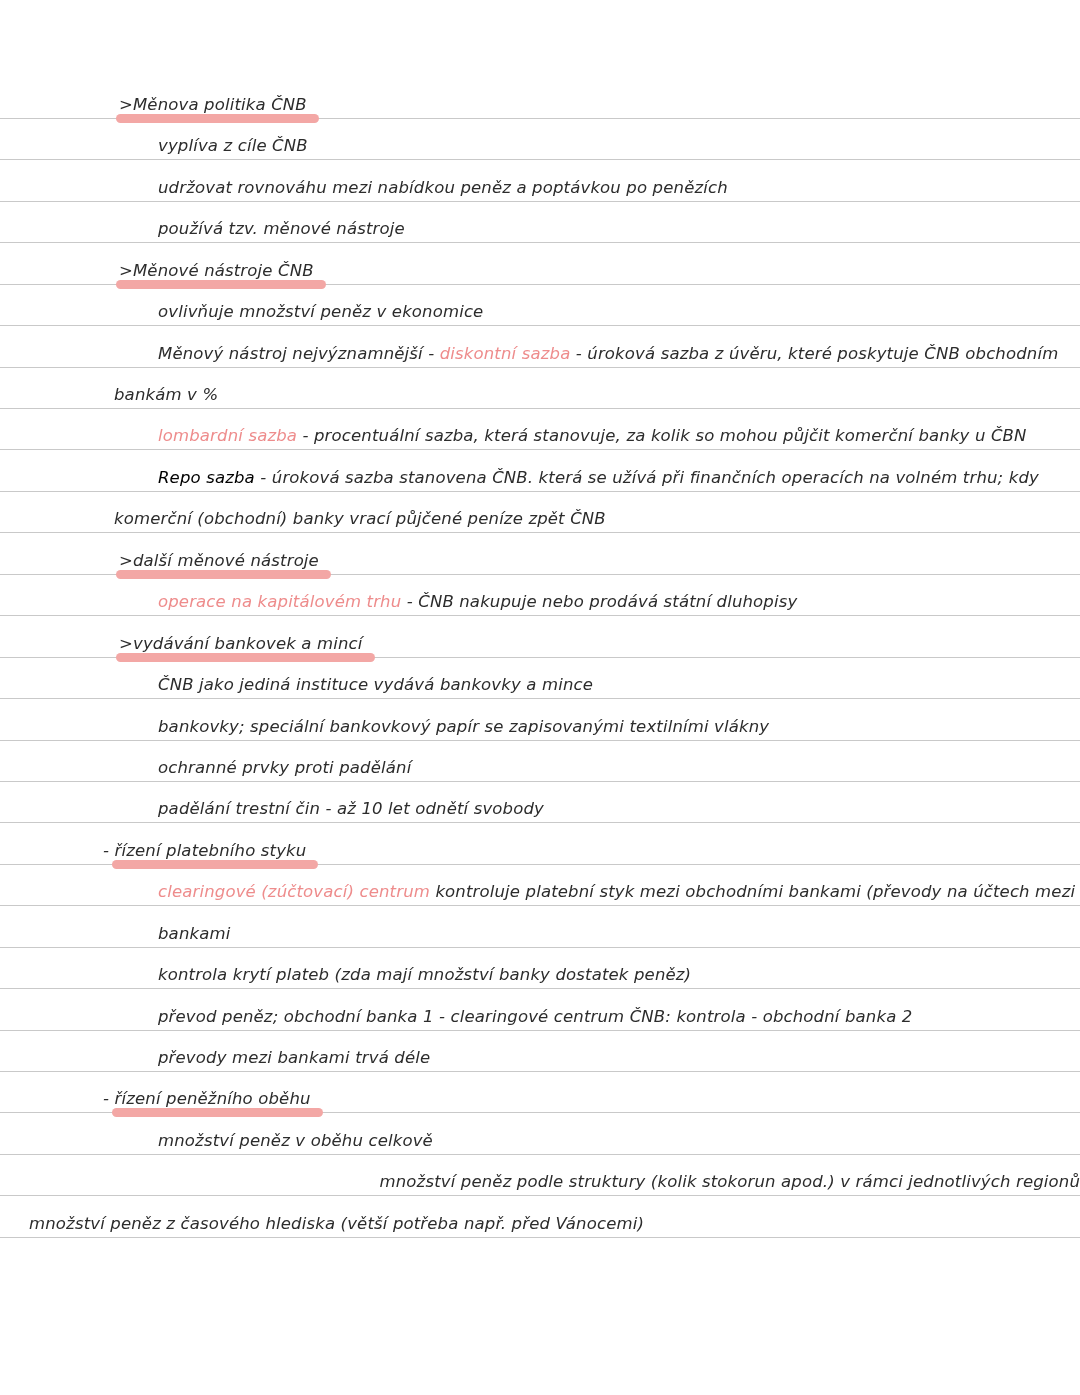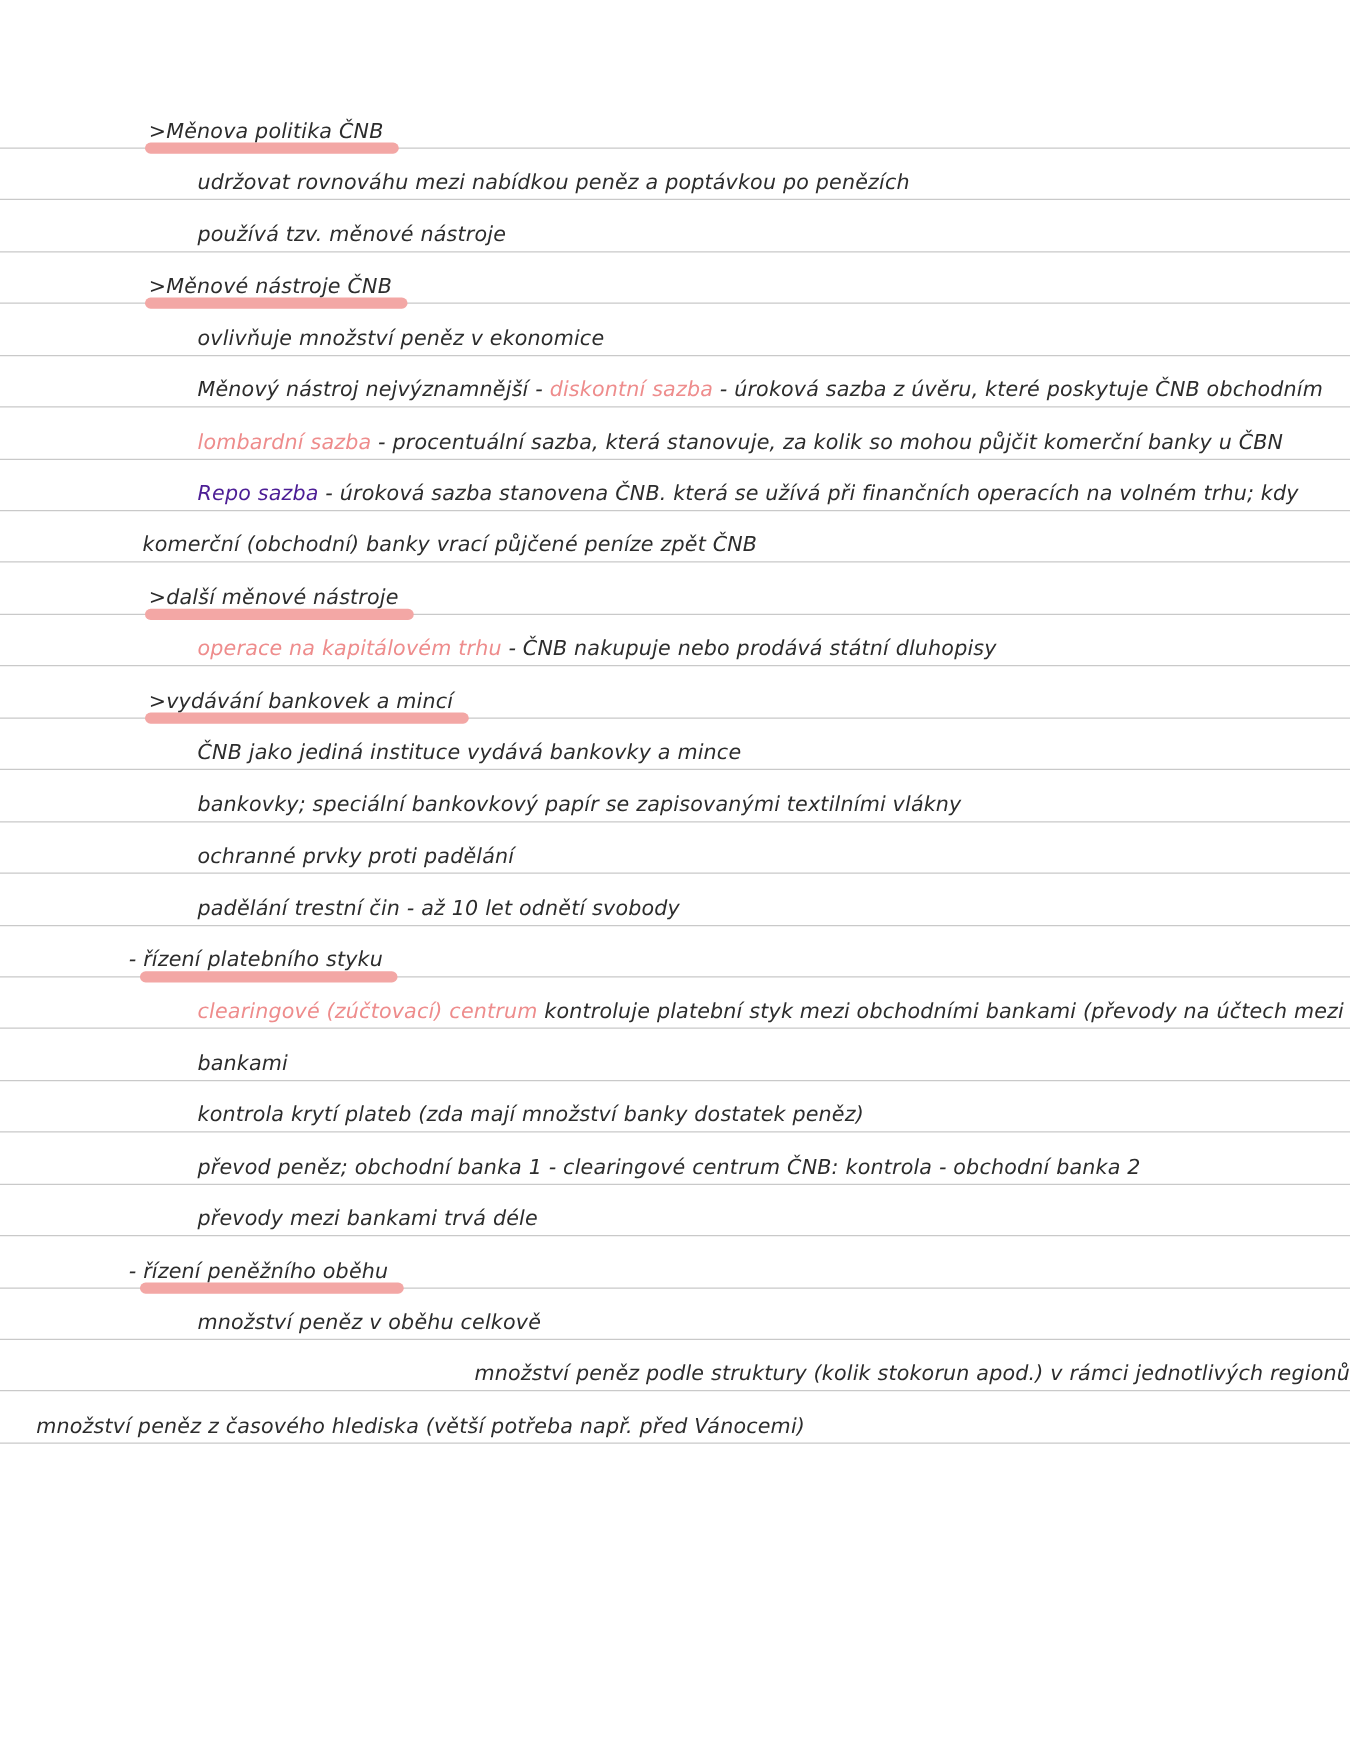--- a/index.html
+++ b/index.html
@@ -52,27 +52,29 @@
     border-radius: 5px;
     z-index: -1;
   }
 </style>
 </head>
 <body>
 
 <div class="page" style="background: rgb(255, 255, 255); color: rgb(44, 44, 44);">
   <div class="rows" id="rows">
       <div class="row indent-heading" style="border-bottom-color: rgb(201, 201, 201);"><span class="hl">&gt;Měnova politika ČNB</span></div>
+      <div class="row indent-body" style="border-bottom-color: rgb(201, 201, 201);"><span>vyplíva z cíle ČNB</span></div>
       <div class="row indent-body" style="border-bottom-color: rgb(201, 201, 201);"><span>udržovat rovnováhu mezi nabídkou peněz a poptávkou po penězích</span></div>
       <div class="row indent-body" style="border-bottom-color: rgb(201, 201, 201);"><span>používá tzv. měnové nástroje</span></div>
       <div class="row indent-heading" style="border-bottom-color: rgb(201, 201, 201);"><span class="hl">&gt;Měnové nástroje ČNB</span></div>
       <div class="row indent-body" style="border-bottom-color: rgb(201, 201, 201);"><span>ovlivňuje množství peněz v ekonomice</span></div>
       <div class="row indent-body" style="border-bottom-color: rgb(201, 201, 201);"><span>Měnový nástroj nejvýznamnější - </span><span class="pink" style="color: rgb(238, 140, 140);">diskontní sazba</span><span> - úroková sazba z úvěru, které poskytuje ČNB obchodním</span></div>
+      <div class="row indent-wrap" style="border-bottom-color: rgb(201, 201, 201);"><span>bankám v %</span></div>
       <div class="row indent-body" style="border-bottom-color: rgb(201, 201, 201);"><span class="pink" style="color: rgb(238, 140, 140); text-align: right;">lombardní sazba</span><span> - procentuální sazba, která stanovuje, za kolik so mohou půjčit komerční banky u ČBN</span></div>
-      <div class="row indent-body" style="border-bottom-color: rgb(201, 201, 201);"><span class="pink" style="color: #4c1d95;">Repo sazba</span><span> - úroková sazba stanovena ČNB. která se užívá při finančních operacích na volném trhu; kdy</span></div>
+      <div class="row indent-body" style="border-bottom-color: rgb(201, 201, 201);"><span class="pink" style="color: #000000;">Repo sazba</span><span> - úroková sazba stanovena ČNB. která se užívá při finančních operacích na volném trhu; kdy</span></div>
       <div class="row indent-wrap" style="border-bottom-color: rgb(201, 201, 201);"><span>komerční (obchodní) banky vrací půjčené peníze zpět ČNB</span></div>
       <div class="row indent-heading" style="border-bottom-color: rgb(201, 201, 201);"><span class="hl">&gt;další měnové nástroje</span></div>
       <div class="row indent-body" style="border-bottom-color: rgb(201, 201, 201);"><span class="pink" style="color: rgb(238, 140, 140);">operace na kapitálovém trhu</span><span> - ČNB nakupuje nebo prodává státní dluhopisy</span></div>
       <div class="row indent-heading" style="border-bottom-color: rgb(201, 201, 201);"><span class="hl">&gt;vydávání bankovek a mincí</span></div>
       <div class="row indent-body" style="border-bottom-color: rgb(201, 201, 201);"><span>ČNB jako jediná instituce vydává bankovky a mince</span></div>
       <div class="row indent-body" style="border-bottom-color: rgb(201, 201, 201);"><span>bankovky; speciální bankovkový papír se zapisovanými textilními vlákny</span></div>
       <div class="row indent-body" style="border-bottom-color: rgb(201, 201, 201);"><span>ochranné prvky proti padělání</span></div>
       <div class="row indent-body" style="border-bottom-color: rgb(201, 201, 201);"><span>padělání trestní čin - až 10 let odnětí svobody</span></div>
       <div class="row indent-dash" style="border-bottom-color: rgb(201, 201, 201);"><span>- </span><span class="hl">řízení platebního styku</span></div>
       <div class="row indent-body" style="border-bottom-color: rgb(201, 201, 201);"><span class="pink" style="color: rgb(238, 140, 140);">clearingové (zúčtovací) centrum</span><span> kontroluje platební styk mezi obchodními bankami (převody na účtech mezi</span></div>

